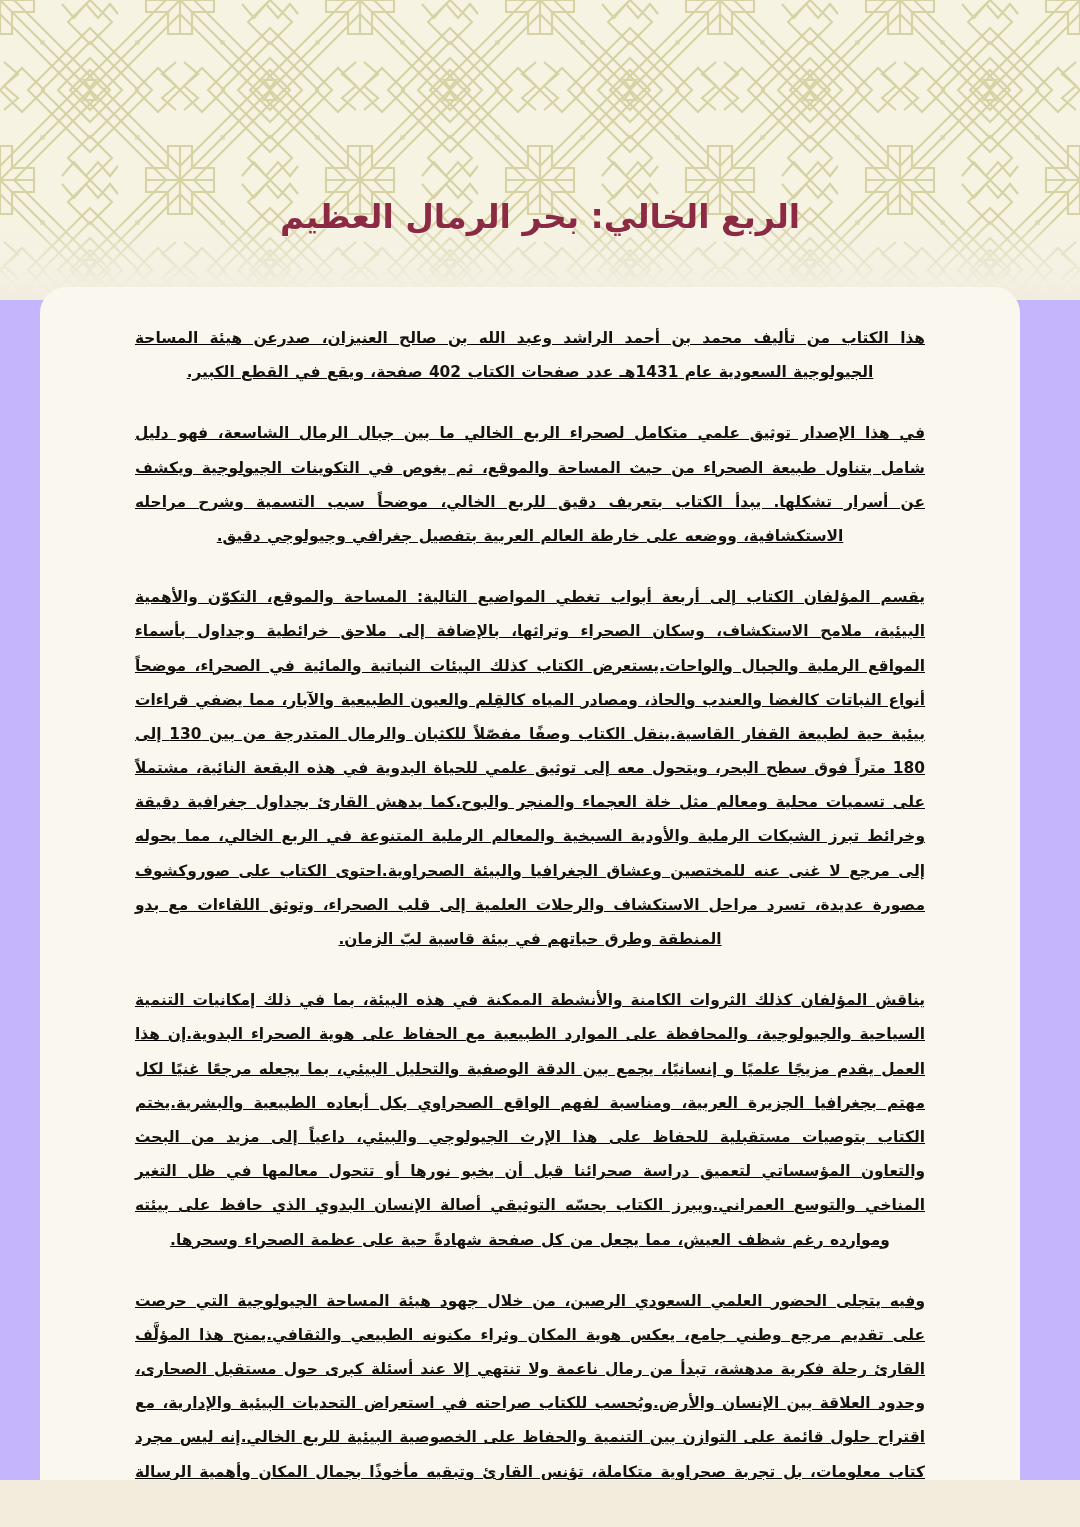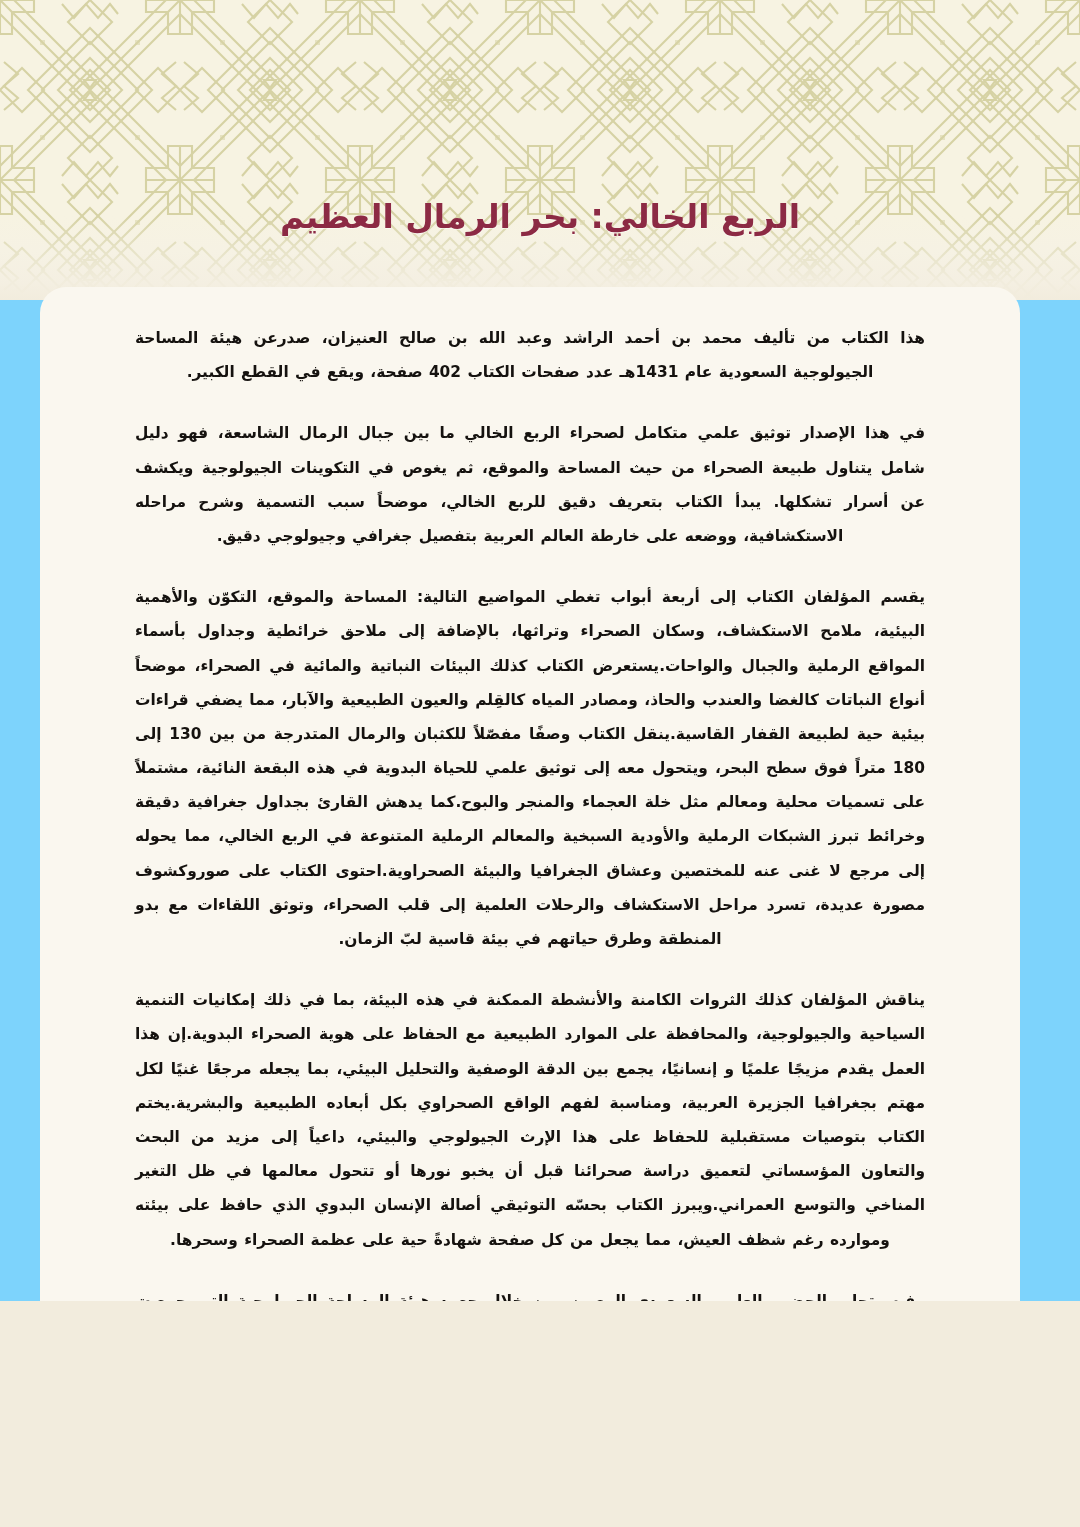--- a/index.html
+++ b/index.html
@@ -14,22 +14,22 @@
   body {
     font-family:"DejaVu Sans","Liberation Sans",sans-serif;
     background:#f2ecdd;
     position:relative;
   }
 
   
   .page {
     position:relative;
     width:1080px;
-    height:1301px;
-    background:#7dd3fc;
+    height:1480px;
+    background:#c4b5fd;
     overflow:hidden;
   }
 
   
   .pattern-band {
     position:absolute;
     top:0; left:0;
     width:1080px;
     height:300px;
     background-color:#f7f3e2;
@@ -85,21 +85,21 @@
     top:287px;
     left:40px;
     width:980px;
     min-height:1103px;
     background:#faf7ef;
     border-radius:26px;
     padding:34px 95px 40px 95px;
     z-index:4;
   }
 
-  .article { direction:rtl; }
+  .article { direction:rtl;text-decoration:underline; }
 
   .para {
     font-size:15.4px;
     font-weight:bold;
     line-height:2.22;
     color:#15120f;
     text-align:justify;
     text-align-last:center;
     margin-bottom:27px;
     direction:rtl;

